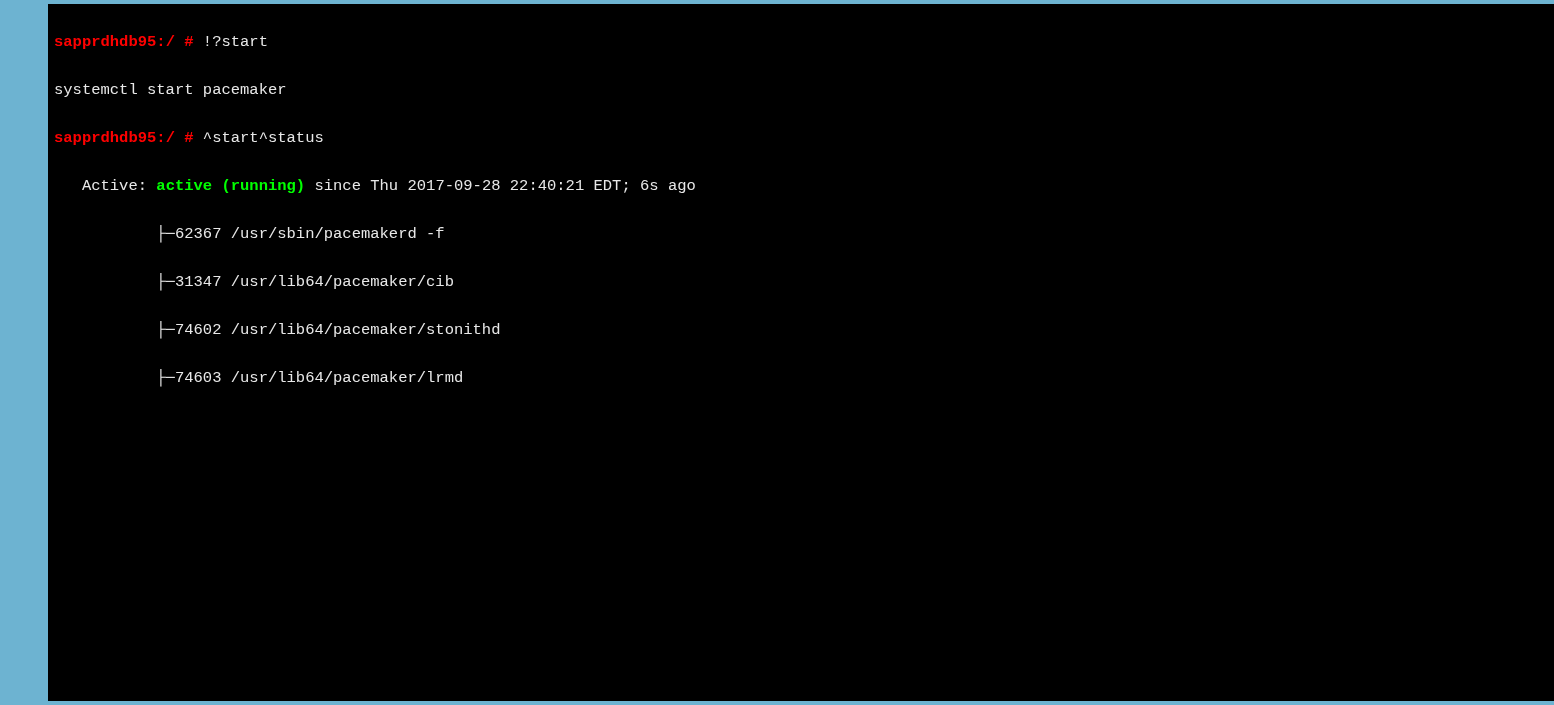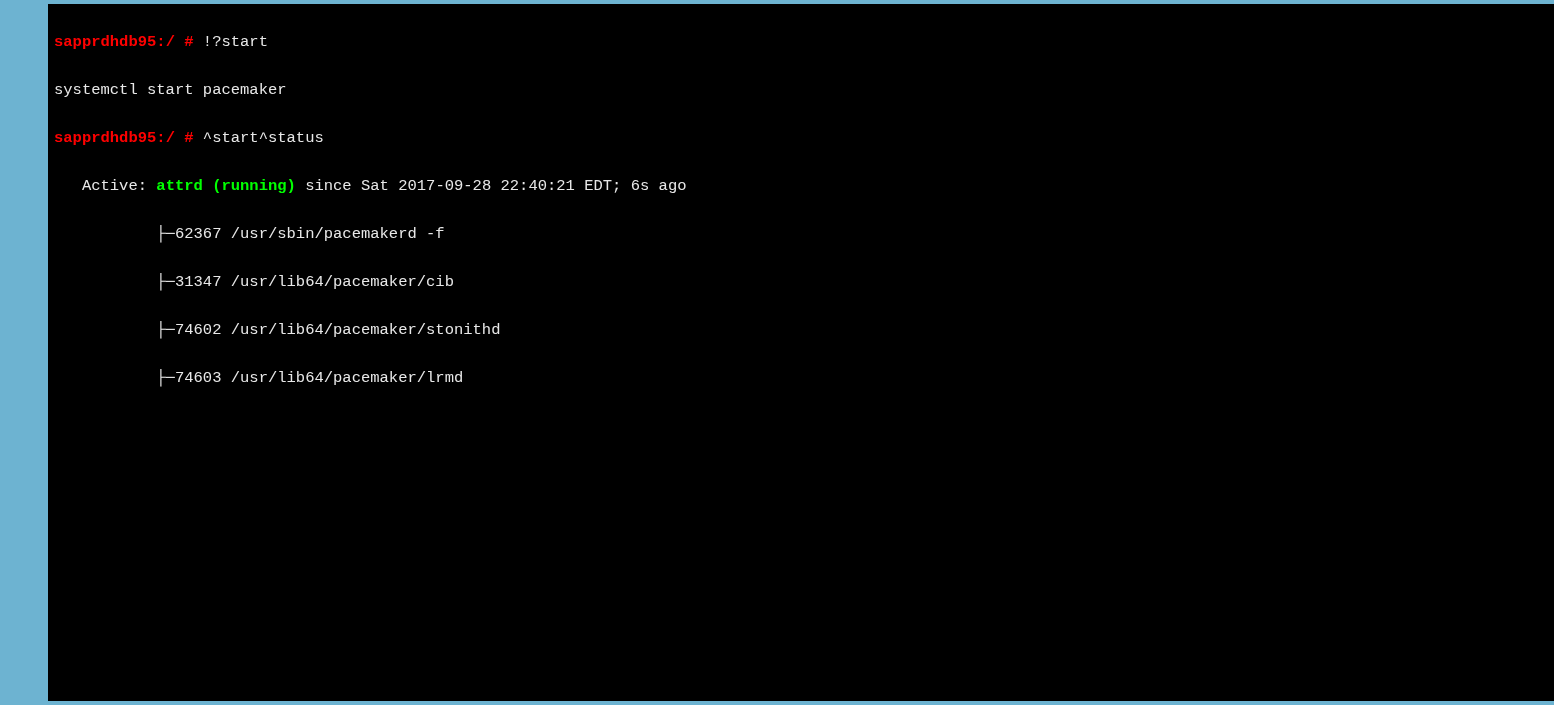--- a/index.html
+++ b/index.html
@@ -56,21 +56,21 @@
     .line { display: block; }
   </style>
 </head>
 <body>
 
 <div class="terminal-window">
   <div class="terminal-content">
 <span class="line"><span class="prompt-host">sapprdhdb95</span><span class="prompt-path">:/</span><span class="prompt-hash"> # </span><span class="white">!?start</span></span>
 <span class="line white">systemctl start pacemaker</span>
 <span class="line"><span class="prompt-host">sapprdhdb95</span><span class="prompt-path">:/</span><span class="prompt-hash"> # </span><span class="white">^start^status</span></span>
-<span class="line"><span class="white">   Active: </span><span class="active-green">attrd (running)</span><span class="white"> since Sat 2017-09-28 22:40:21 EDT; 6s ago</span></span>
+<span class="line"><span class="white">   Active: </span><span class="active-green">active (running)</span><span class="white"> since Thu 2017-09-28 22:40:21 EDT; 6s ago</span></span>
 <span class="line white">           ├─62367 /usr/sbin/pacemakerd -f</span>
 <span class="line white">           ├─31347 /usr/lib64/pacemaker/cib</span>
 <span class="line white">           ├─74602 /usr/lib64/pacemaker/stonithd</span>
 <span class="line white">           ├─74603 /usr/lib64/pacemaker/lrmd</span>
 
 
 
 
 
 

